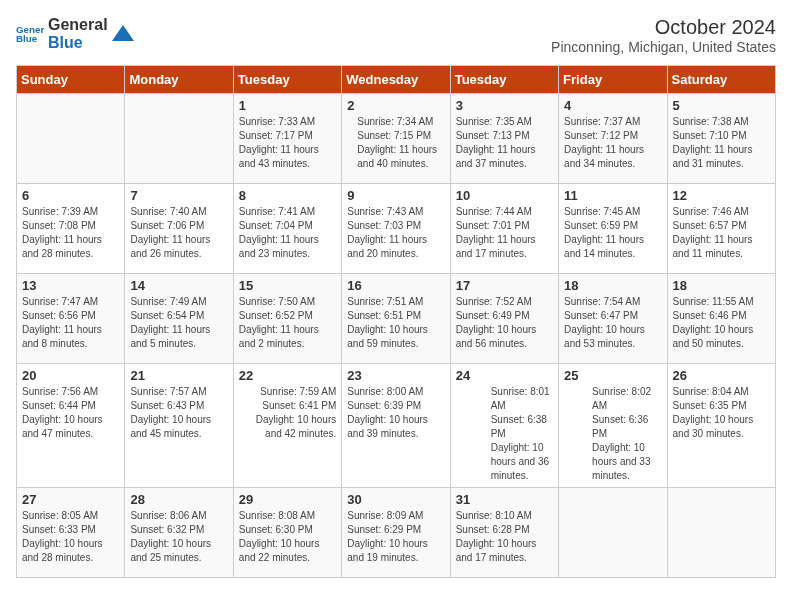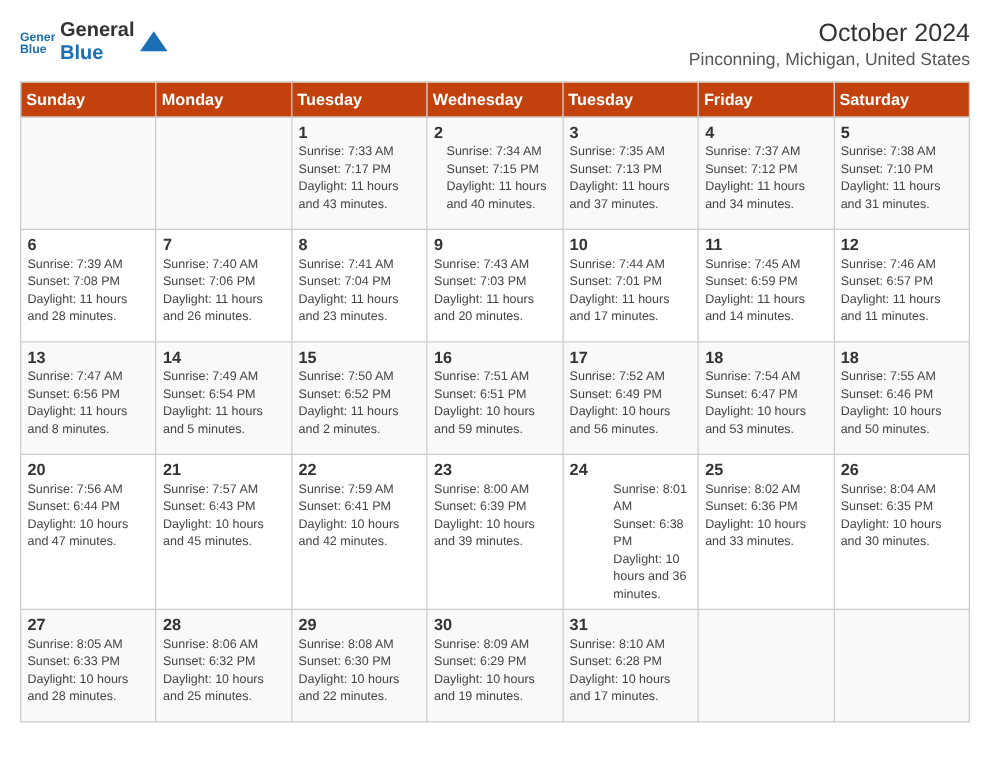--- a/index.html
+++ b/index.html
@@ -224,59 +224,59 @@
 Daylight: 10 hours and 56 minutes.</div>
         </td>
         <td>
           <span class="day-num">18</span>
           <div class="day-info" style="white-space: pre-line;">Sunrise: 7:54 AM
 Sunset: 6:47 PM
 Daylight: 10 hours and 53 minutes.</div>
         </td>
         <td>
           <span class="day-num">18</span>
-          <div class="day-info" style="white-space: pre-line;">Sunrise: 7:55 AM
+          <div class="day-info" style="white-space: pre-line;">Sunrise: 11:55 AM
 Sunset: 6:46 PM
 Daylight: 10 hours and 50 minutes.</div>
         </td>
       </tr>
       <tr>
         <td>
           <span class="day-num">20</span>
           <div class="day-info" style="white-space: pre-line;">Sunrise: 7:56 AM
 Sunset: 6:44 PM
 Daylight: 10 hours and 47 minutes.</div>
         </td>
         <td>
           <span class="day-num">21</span>
           <div class="day-info" style="white-space: pre-line;">Sunrise: 7:57 AM
 Sunset: 6:43 PM
 Daylight: 10 hours and 45 minutes.</div>
         </td>
         <td>
           <span class="day-num">22</span>
-          <div class="day-info" style="white-space: pre-line;">Sunrise: 7:59 AM
+          <div class="day-info" style="white-space: pre-line; text-align: right;">Sunrise: 7:59 AM
 Sunset: 6:41 PM
 Daylight: 10 hours and 42 minutes.</div>
         </td>
         <td>
           <span class="day-num">23</span>
           <div class="day-info" style="white-space: pre-line;">Sunrise: 8:00 AM
 Sunset: 6:39 PM
 Daylight: 10 hours and 39 minutes.</div>
         </td>
         <td>
           <span class="day-num">24</span>
           <div class="day-info" style="white-space: pre-line; margin-left: 35px;">Sunrise: 8:01 AM
 Sunset: 6:38 PM
 Daylight: 10 hours and 36 minutes.</div>
         </td>
         <td>
           <span class="day-num">25</span>
-          <div class="day-info" style="white-space: pre-line;">Sunrise: 8:02 AM
+          <div class="day-info" style="white-space: pre-line; margin-left: 28px;">Sunrise: 8:02 AM
 Sunset: 6:36 PM
 Daylight: 10 hours and 33 minutes.</div>
         </td>
         <td>
           <span class="day-num">26</span>
           <div class="day-info" style="white-space: pre-line;">Sunrise: 8:04 AM
 Sunset: 6:35 PM
 Daylight: 10 hours and 30 minutes.</div>
         </td>
       </tr>

